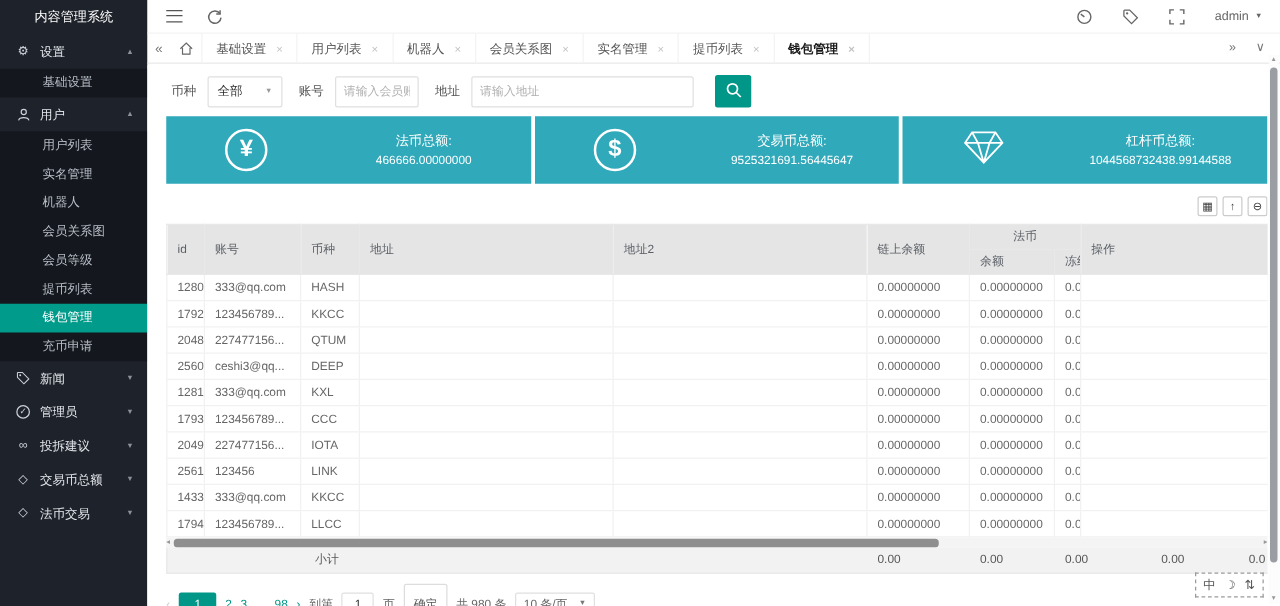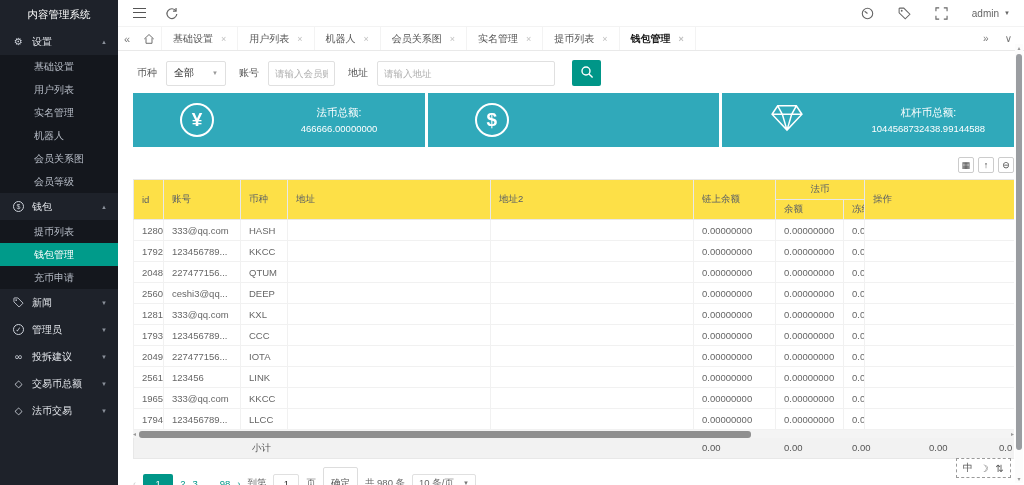--- a/index.html
+++ b/index.html
@@ -61,21 +61,21 @@
   .card-text{width:56%;text-align:center;padding-right:8px;}
   .card-label{font-size:10.5px;font-weight:normal;}
   .card-value{font-size:9.5px;margin-top:3px;}
 
   
   .tabletools{display:flex;justify-content:flex-end;gap:4px;margin:10px 0 6px 15px;width:881px;}
   .ttbtn{width:16px;height:16px;border:1px solid #ccc;border-radius:2px;display:flex;align-items:center;justify-content:center;font-size:9px;color:#444;background:#fff;cursor:pointer;padding:0;}
 
   
   table.grid{width:881px;margin-left:15px;border-collapse:collapse;table-layout:fixed;font-size:9.5px;color:#666;}
-  .grid thead th{background:#fde047;border:1px solid #e8e8e8;font-weight:normal;color:#5a5f66;text-align:left;padding:0 8px;height:20px;overflow:hidden;white-space:nowrap;}
+  .grid thead th{background:#e5e5e5;border:1px solid #e8e8e8;font-weight:normal;color:#5a5f66;text-align:left;padding:0 8px;height:20px;overflow:hidden;white-space:nowrap;}
   .grid thead th.center{text-align:center;}
   .grid tbody td{border:1px solid #f1f1f1;height:21px;padding:0 8px;overflow:hidden;white-space:nowrap;background:#fff;}
   .grid tbody td.actcell{border-left:1px solid #e8e8e8;}
 
   
   .hscroll{width:881px;margin-left:15px;height:8px;background:#f4f4f4;position:relative;}
   .hs-thumb{position:absolute;left:6px;top:0.5px;width:612px;height:7px;background:#8f8f8f;border-radius:3px;cursor:pointer;}
   .hs-left{position:absolute;left:0;top:0;font-size:6px;color:#999;line-height:8px;}
   .hs-right{position:absolute;right:0;top:0;font-size:6px;color:#999;line-height:8px;}
 
@@ -118,37 +118,40 @@
         <span class="sicon">⚙</span>
         <span class="slabel">设置</span>
         <span class="scaret">▲</span>
       </div>
       <div class="ssub">
         <div class="ssitem">基础设置</div>
       </div>
     </div>
 
     <div class="sgroup">
+      <div class="sparent">
+        <span class="sicon">
+            <svg width="12" height="12" viewBox="0 0 14 14">
+              <circle cx="7" cy="4.2" r="2.4" fill="none" stroke="currentColor" stroke-width="1.1"></circle>
+              <path d="M2.2 12 c.8-3.4 8.8-3.4 9.6 0" fill="none" stroke="currentColor" stroke-width="1.1"></path>
+            </svg>
+          </span>
+        <span class="slabel">用户</span>
+        <span class="scaret">▲</span>
+      </div>
       <div class="ssub">
         <div class="ssitem">用户列表</div>
         <div class="ssitem">实名管理</div>
         <div class="ssitem">机器人</div>
         <div class="ssitem">会员关系图</div>
         <div class="ssitem">会员等级</div>
       </div>
     </div>
 
     <div class="sgroup">
-      <div class="sparent">
-        <span class="sicon">
-            <span class="circicon">$</span>
-          </span>
-        <span class="slabel">钱包</span>
-        <span class="scaret">▲</span>
-      </div>
       <div class="ssub">
         <div class="ssitem">提币列表</div>
         <div class="ssitem active">钱包管理</div>
         <div class="ssitem">充币申请</div>
       </div>
     </div>
 
     <div class="sparent">
       <span class="sicon">
           <svg width="11" height="11" viewBox="0 0 14 14">
@@ -295,20 +298,24 @@
             </div>
           <div class="card-text">
             <div class="card-label">法币总额:</div>
             <div class="card-value">466666.00000000</div>
           </div>
         </div>
         <div class="card">
           <div class="card-iconwrap">
               <span class="ci-circle">$</span>
             </div>
+          <div class="card-text">
+            <div class="card-label">交易币总额:</div>
+            <div class="card-value">9525321691.56445647</div>
+          </div>
         </div>
         <div class="card">
           <div class="card-iconwrap">
               <span><svg width="36" height="28" viewBox="0 0 36 30">
                   <path d="M8 2 H28 L34 11 L18 28 L2 11 Z M2 11 H34 M8 2 L13 11 L18 28 M28 2 L23 11 L18 28" fill="none" stroke="#fff" stroke-width="1.6"></path>
                 </svg></span>
             </div>
           <div class="card-text">
             <div class="card-label">杠杆币总额:</div>
             <div class="card-value">1044568732438.99144588</div>
@@ -440,21 +447,21 @@
             <td>123456</td>
             <td>LINK</td>
             <td></td>
             <td></td>
             <td>0.00000000</td>
             <td>0.00000000</td>
             <td>0.00000000</td>
             <td class="actcell"></td>
           </tr>
             <tr>
-            <td>1965</td>
+            <td>1433</td>
             <td>333@qq.com</td>
             <td>KKCC</td>
             <td></td>
             <td></td>
             <td>0.00000000</td>
             <td>0.00000000</td>
             <td>0.00000000</td>
             <td class="actcell"></td>
           </tr>
             <tr>

